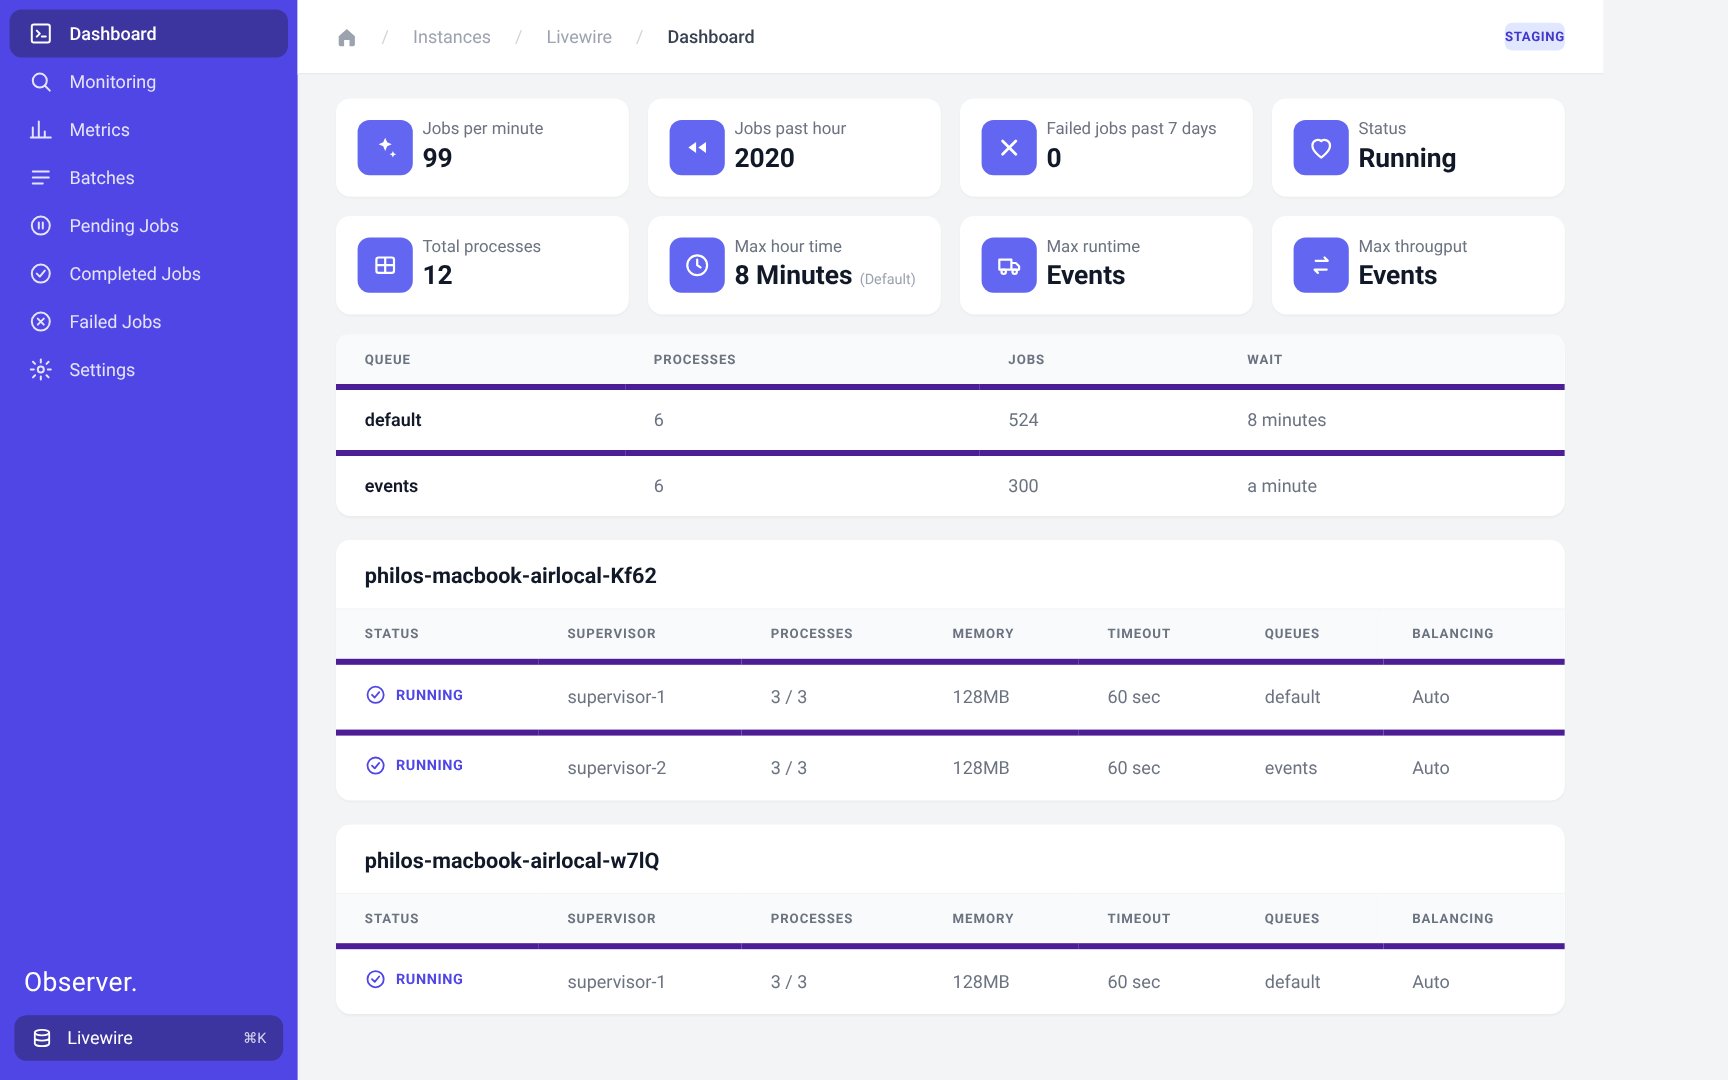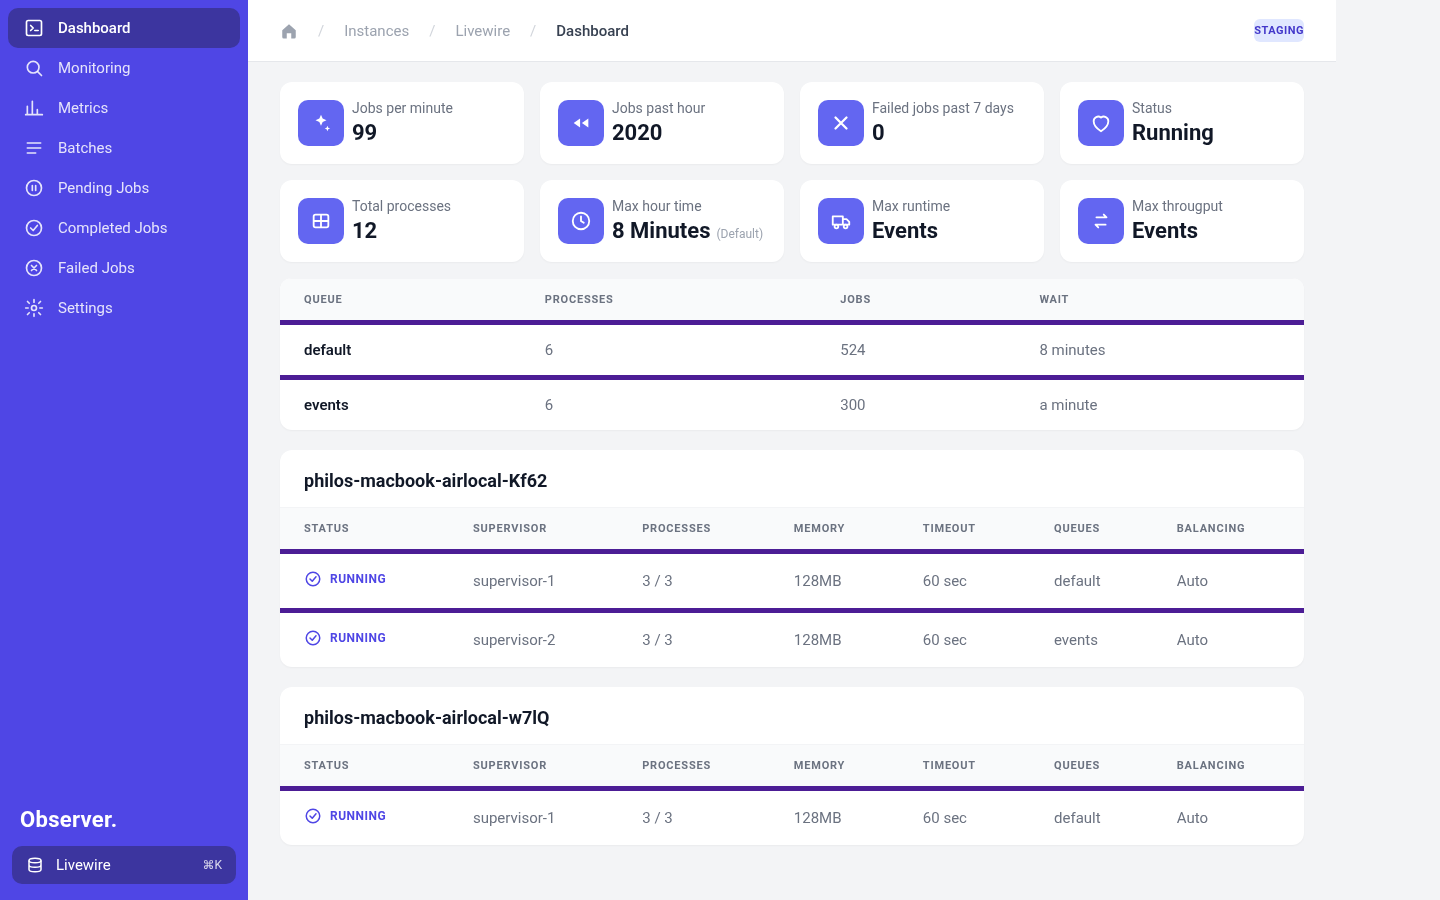--- a/index.html
+++ b/index.html
@@ -7,21 +7,21 @@
 body{font-family:-apple-system,BlinkMacSystemFont,"Segoe UI",Roboto,Helvetica,Arial,sans-serif;background:#f3f4f6;color:#111827;font-size:14px;overflow:hidden}
 .app{display:flex;width:1336px;height:900px}
 
 
 .sidebar{width:248px;background:#4f46e5;display:flex;flex-direction:column;color:#fff;flex-shrink:0}
 .nav{padding:8px 8px;flex:1}
 .nav-item{display:flex;align-items:center;gap:14px;padding:10px 16px;border-radius:10px;color:rgba(255,255,255,.85);font-size:15px;cursor:pointer}
 .nav-item.active{background:#3c359f;color:#fff;font-weight:500}
 .nav-item .ic{width:20px;height:20px;display:flex;align-items:center;justify-content:center;flex-shrink:0}
 .nav-item .ic svg{stroke:currentColor}
-.brand{padding:12px 20px 6px;font-size:22px;font-weight:700;letter-spacing:.3px}
+.brand{padding:12px 20px 6px;font-size:22px;font-weight:400;letter-spacing:.3px}
 .env-switch{margin:8px 12px 16px;background:#3c359f;border-radius:10px;padding:10px 14px;display:flex;align-items:center;gap:12px;font-size:15px}
 .env-switch .ic{width:18px;height:18px;display:flex;align-items:center;justify-content:center}
 .env-switch .kbd{margin-left:auto;font-size:12px;opacity:.8}
 
 
 .main{flex:1;display:flex;flex-direction:column;min-width:0}
 .topbar{height:62px;background:#fff;border-bottom:1px solid #e5e7eb;display:flex;align-items:center;padding:0 32px;gap:20px}
 .crumbs{display:flex;align-items:center;gap:20px;color:#9ca3af;font-size:15px}
 .crumbs .sep{color:#d1d5db}
 .crumbs .home-ic{width:18px;height:18px;color:#9ca3af}

